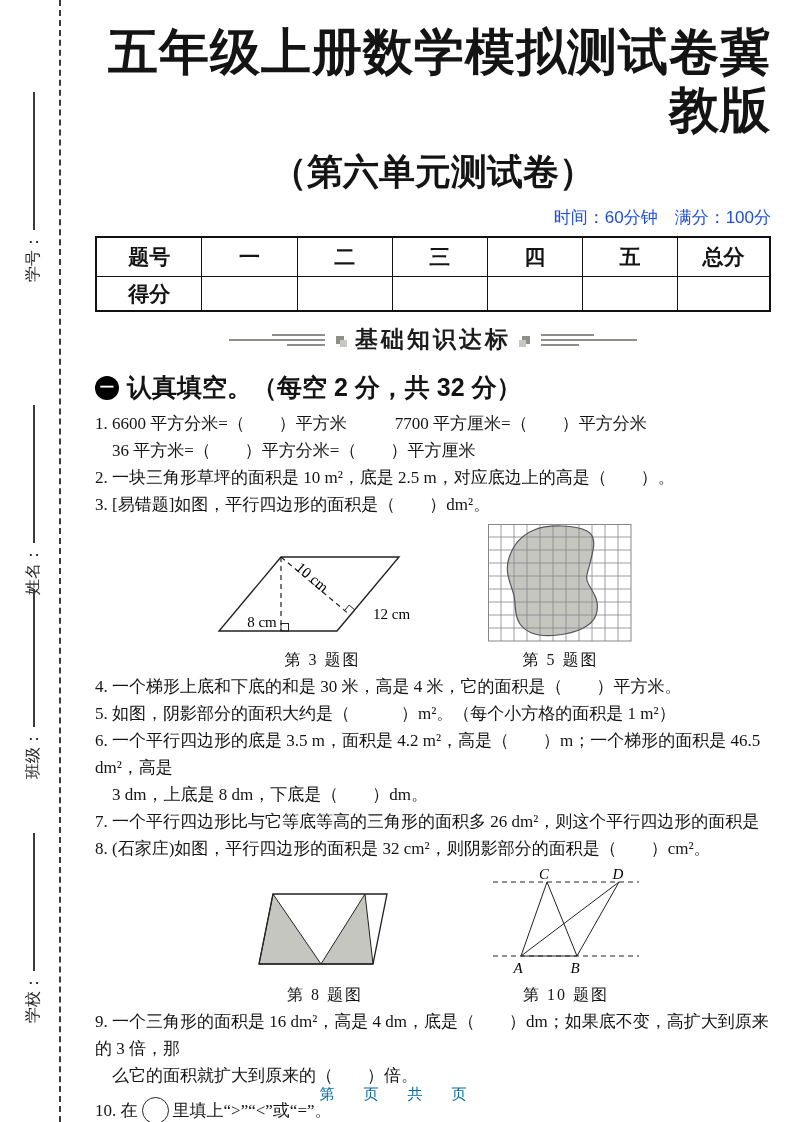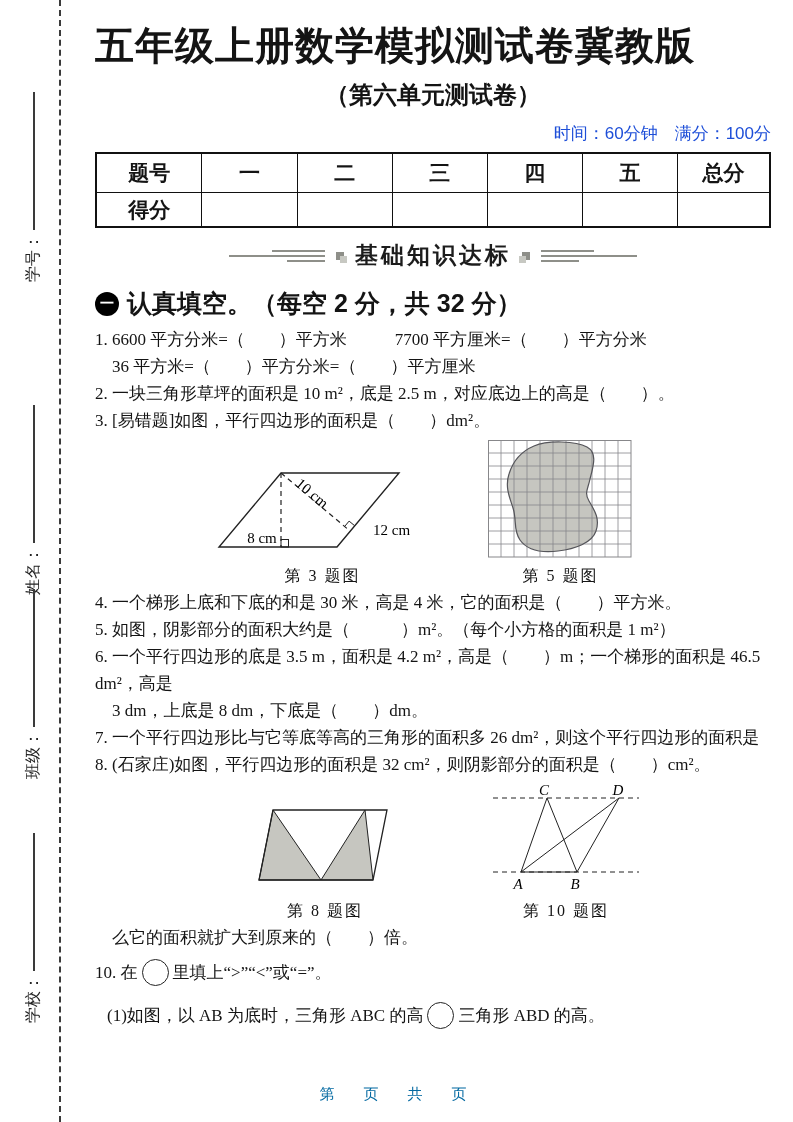--- a/index.html
+++ b/index.html
@@ -8,24 +8,24 @@
 
   
   .seal-line{position:absolute;left:59px;top:0;height:1122px;border-left:2px dashed #3a3a3a;}
   .sb-item{position:absolute;width:190px;height:24px;display:flex;align-items:center;
            transform:rotate(-90deg);font-family:"Liberation Sans",sans-serif;}
   .sb-label{font-size:16px;white-space:nowrap;color:#222;}
   .sb-line{flex:1;border-bottom:2px solid #3a3a3a;height:1px;margin-left:4px;}
 
   
   .content{position:absolute;left:95px;top:0;width:676px;}
-  .title{margin:24px 0 0;text-align:left;font-family:"Liberation Sans",sans-serif;
-         font-weight:700;font-size:39px;letter-spacing:1px;line-height:1.15;}
+  .title{margin:24px 0 0;text-align:right;font-family:"Liberation Sans",sans-serif;
+         font-weight:700;font-size:50px;letter-spacing:1px;line-height:1.15;}
   .subtitle{margin:12px 0 0;text-align:center;font-family:"Liberation Sans",sans-serif;
-            font-weight:700;font-size:24px;line-height:1.15;}
+            font-weight:700;font-size:36px;line-height:1.15;}
   .info{margin-top:14px;text-align:right;font-family:"Liberation Sans",sans-serif;
         font-size:17px;color:#1d4ed8;}
 
   table.score{width:100%;border-collapse:collapse;margin-top:7px;border:2.5px solid #111;
               table-layout:fixed;}
   table.score th,table.score td{border:1.5px solid #111;text-align:center;
               font-size:21px;font-weight:700;padding:0;}
   table.score tr.hd th{height:38px;}
   table.score tr.sc td{height:33px;}
   .col-label{width:15.5%;}
@@ -203,20 +203,21 @@
           <line x1="86" y1="88" x2="128" y2="14" stroke="#222" stroke-width="1"></line>
           <text x="53" y="11" font-size="15" font-style="italic" text-anchor="middle">C</text>
           <text x="127" y="11" font-size="15" font-style="italic" text-anchor="middle">D</text>
           <text x="27" y="105" font-size="15" font-style="italic" text-anchor="middle">A</text>
           <text x="84" y="105" font-size="15" font-style="italic" text-anchor="middle">B</text>
         </svg>
         <div class="figcap">第 10 题图</div>
       </div>
     </div>
 
+    <div class="line">9. 一个三角形的面积是 16 dm²，高是 4 dm，底是（　　）dm；如果底不变，高扩大到原来的 3 倍，那</div>
     <div class="line indent">么它的面积就扩大到原来的（　　）倍。</div>
 
     <div class="line cmpline" style="margin-top:8px;">
       <span>10. 在</span>
       <span class="cmp"></span>
       <span>里填上“&gt;”“&lt;”或“=”。</span>
     </div>
     <div class="line cmpline sub">
       <span>(1)如图，以 AB 为底时，三角形 ABC 的高</span>
       <span class="cmp"></span>

